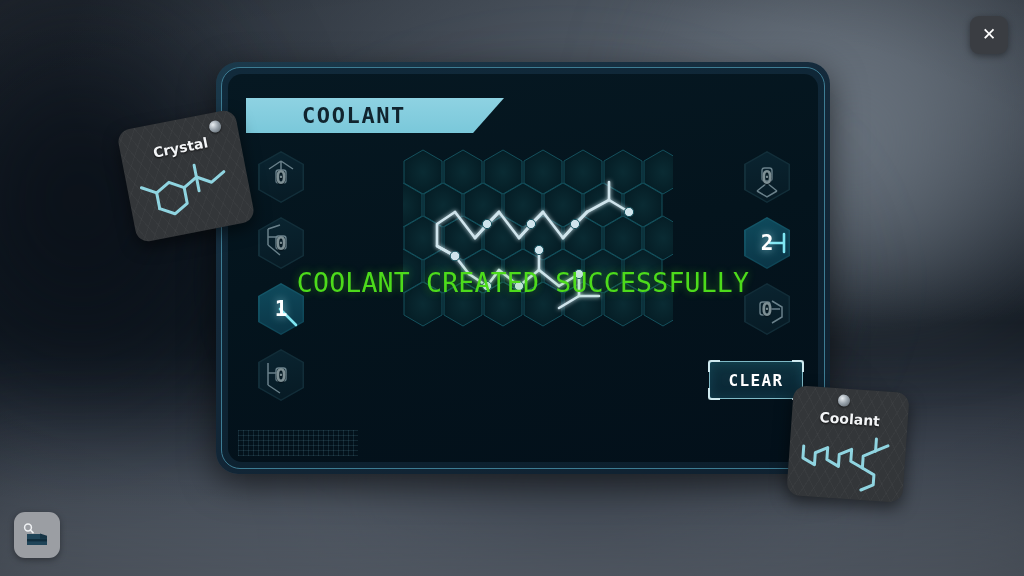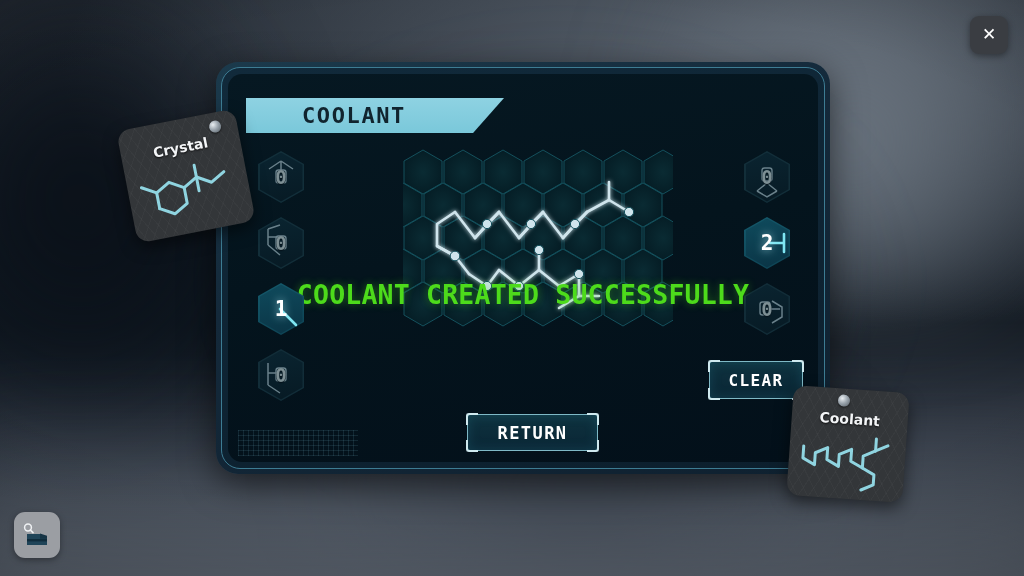--- a/index.html
+++ b/index.html
@@ -102,26 +102,25 @@
     letter-spacing:1.6px; font-family:"DejaVu Sans Mono", monospace;
   }
 
   
   .hexgrid{ position:absolute; left:175px; top:72px; width:270px; height:210px; }
   .hexgrid svg{ display:block; }
 
   
   .success{
     position:absolute; left:0; right:0; top:193px; text-align:center;
-    color:#4ddb1b; font-size:26.5px; font-weight:bold;
+    color:#4ddb1b; font-size:26.5px; font-weight:normal;
     letter-spacing:.2px;
     font-family:"DejaVu Sans Mono", monospace;
     text-shadow:0 0 9px rgba(77,219,27,.45);
     white-space:nowrap;
-    margin-top:12px;
   }
 
   
   .slot{
     position:absolute; width:46px; height:52px;
     display:flex; align-items:center; justify-content:center;
   }
   .slot .hexbg{
     position:absolute; inset:0;
     clip-path:polygon(50% 0,100% 25%,100% 75%,50% 100%,0 75%,0 25%);
@@ -412,27 +411,20 @@
         </div>
 
         <div class="btn btn-clear">
           <span class="crn tl"></span>
           <span class="crn tr"></span>
           <span class="crn bl"></span>
           <span class="crn br"></span>
           <span>CLEAR</span>
         </div>
 
-        <div class="btn btn-return">
-          <span class="crn tl"></span>
-          <span class="crn tr"></span>
-          <span class="crn bl"></span>
-          <span class="crn br"></span>
-          <span>RETURN</span>
-        </div>
 
       </div>
     </div>
   </div>
 
   <div class="card card-crystal">
     <span class="card-pin"></span>
     <span class="card-label">Crystal</span>
     <svg style="left:8px; top:44px;" width="106" height="62" viewBox="0 0 106 62">
       <g fill="none" stroke="#8fd4e0" stroke-width="3" stroke-linecap="round" stroke-linejoin="round">

